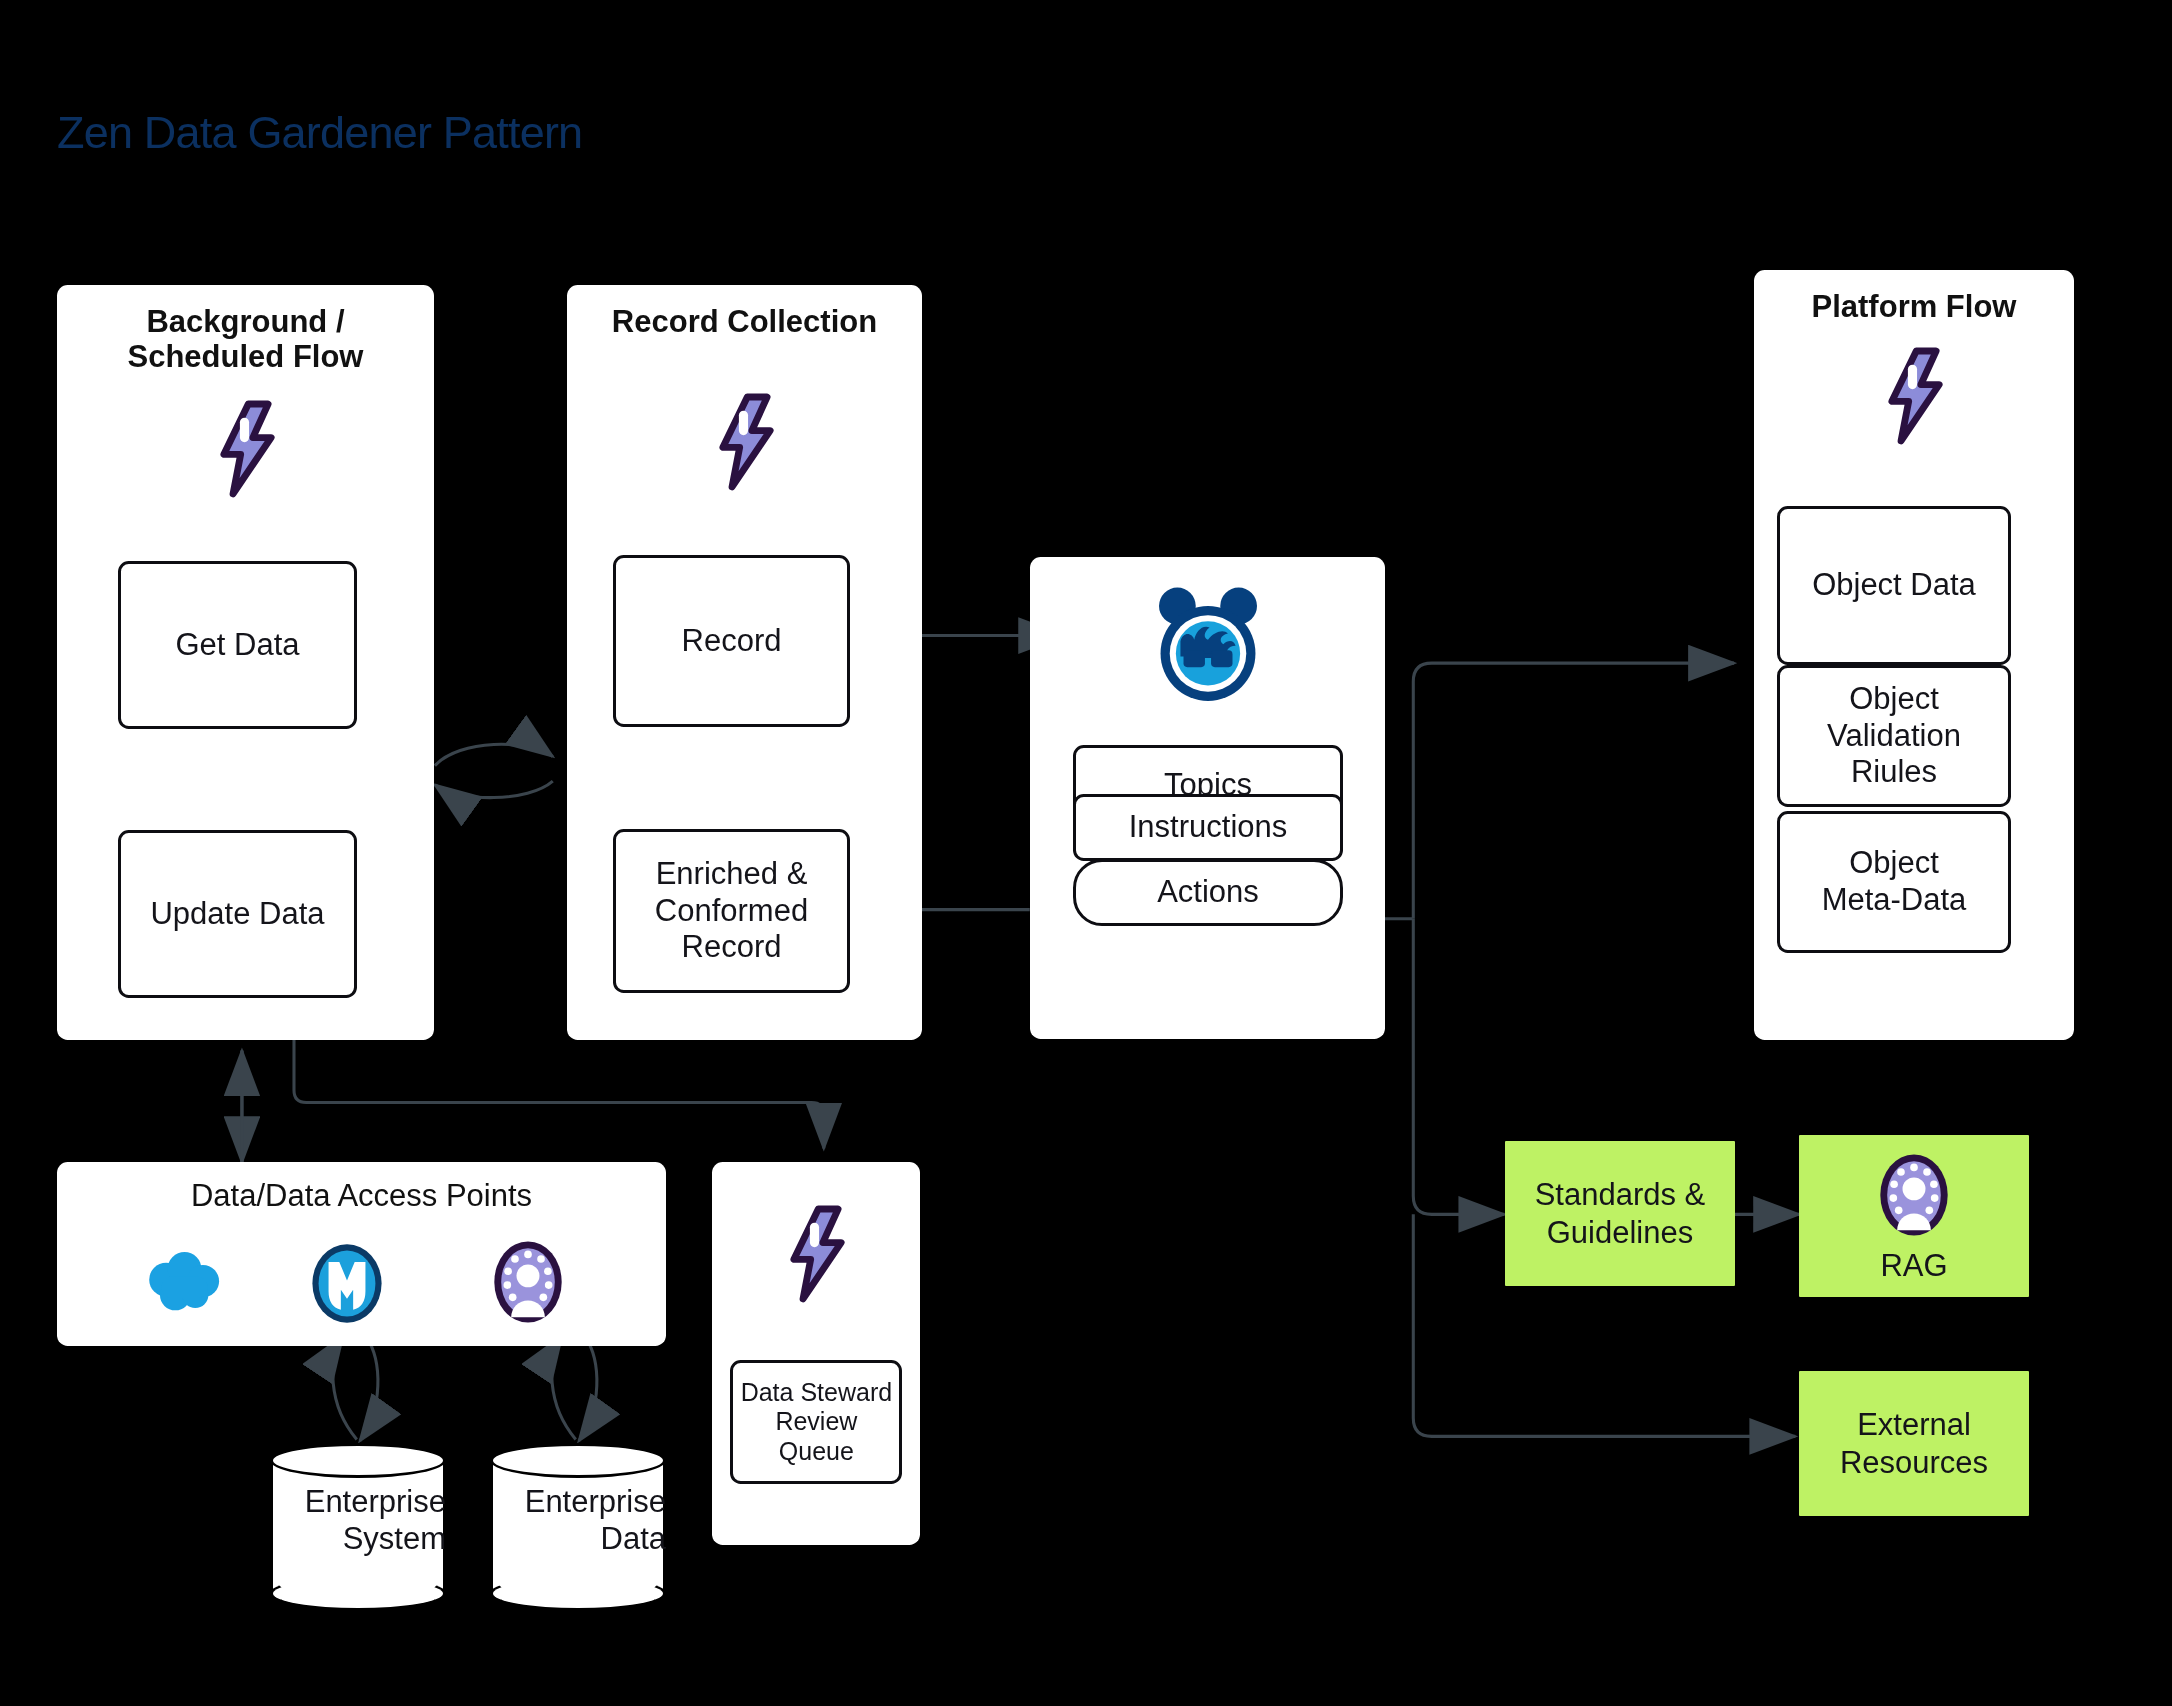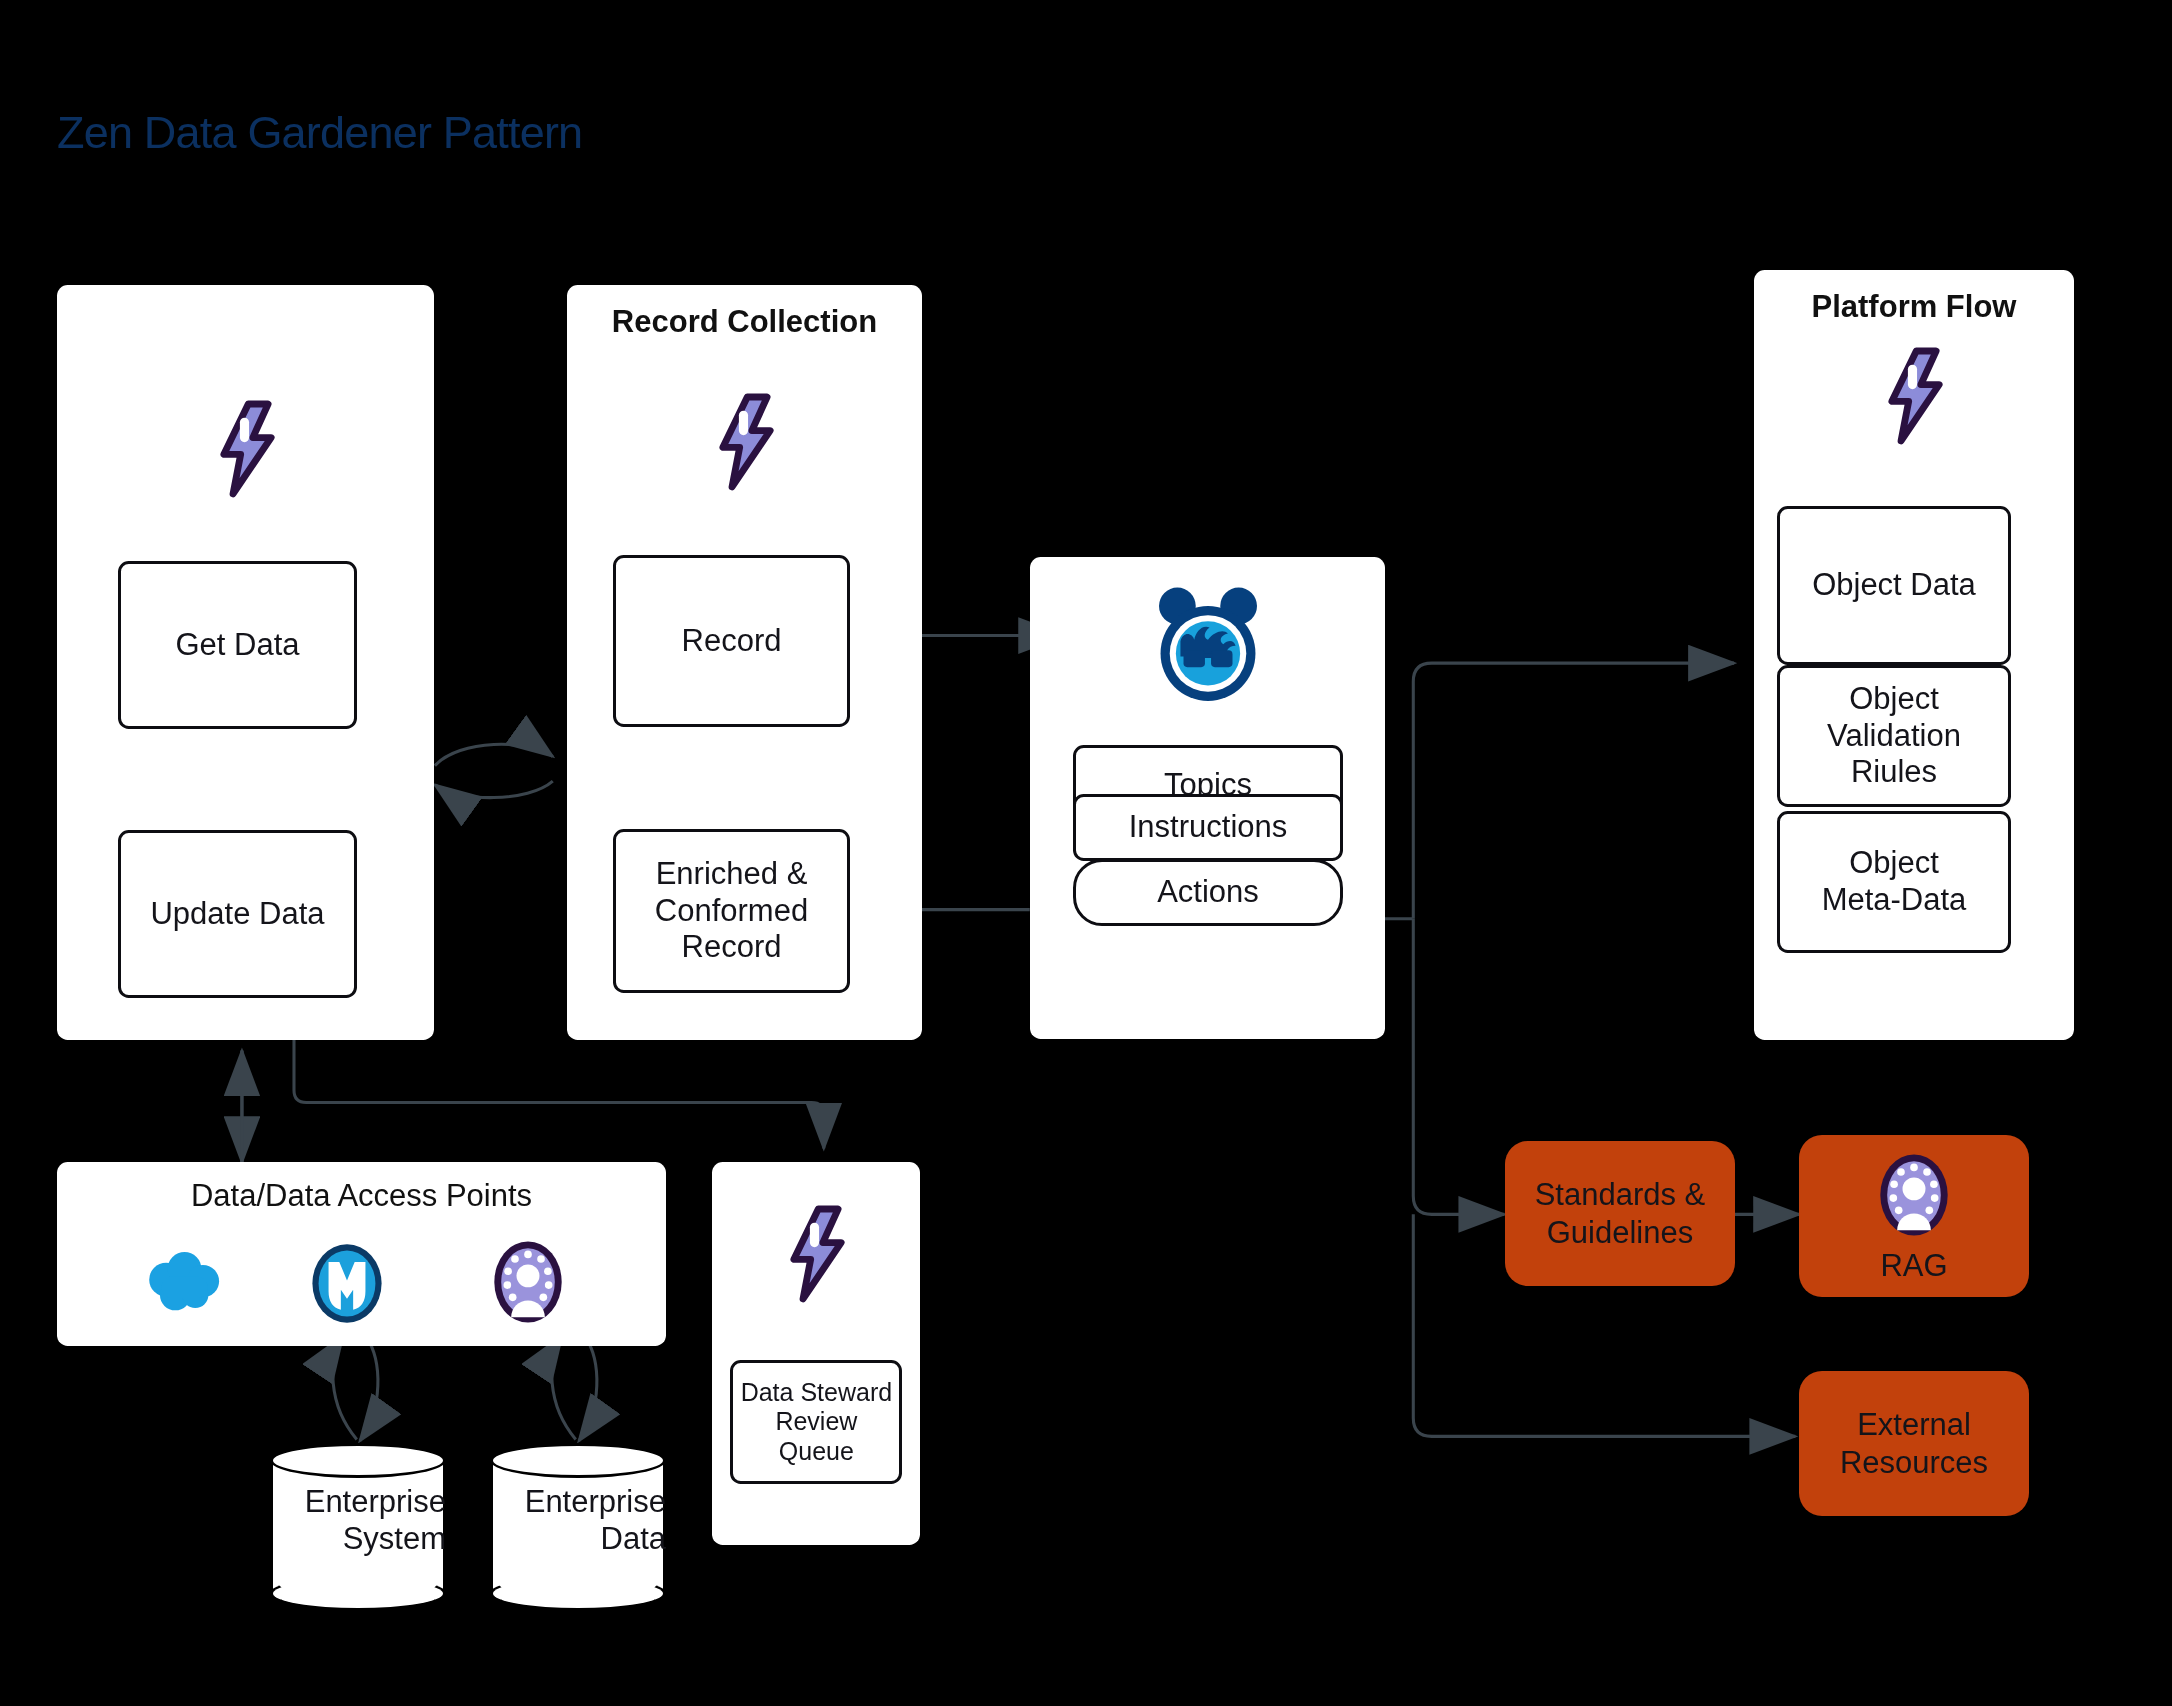--- a/index.html
+++ b/index.html
@@ -10,21 +10,21 @@
   #title{position:absolute;left:57px;top:107px;font-size:45px;font-weight:normal;
          letter-spacing:-0.8px;white-space:nowrap;}
 
   .panel{position:absolute;background:#fff;border-radius:10.7px;box-sizing:border-box;}
   .panel-title{position:absolute;left:0;right:0;text-align:center;font-weight:bold;
                font-size:31px;color:#111;line-height:1.12;}
 
   .node{position:absolute;background:#fff;border:3.1px solid #0d0d12;border-radius:10.7px;
         box-sizing:border-box;display:flex;align-items:center;justify-content:center;
         text-align:center;font-size:31px;color:#14141a;line-height:1.18;padding:3.1px 6.1px;}
-  .plain{position:absolute;background:#c2410c;border-radius:23px;box-sizing:border-box;
+  .plain{position:absolute;background:#bef264;border-radius:1px;box-sizing:border-box;
          display:flex;align-items:center;justify-content:center;text-align:center;
          font-size:31px;color:#14141a;line-height:1.2;padding:4.6px 7.7px;}
 
   
   .cyl{position:absolute;}
   .cyl .body{position:absolute;left:0;top:17px;right:0;bottom:17px;background:#fff;
              border-left:3.8px solid #000;border-right:3.8px solid #000;box-sizing:border-box;}
   .cyl .top{position:absolute;left:0;top:0;right:0;height:35px;background:#fff;
             border:3.8px solid #000;border-radius:50%;box-sizing:border-box;}
   .cyl .bot{position:absolute;left:0;bottom:0;right:0;height:35px;background:#fff;
@@ -80,20 +80,22 @@
 
       <path d="M466,1880 C428,1835 428,1775 448,1745" marker-end="url(#ah)"></path>
       <path d="M478,1745 C500,1778 500,1840 470,1882" marker-end="url(#ah)"></path>
 
       <path d="M752,1880 C714,1835 714,1775 734,1745" marker-end="url(#ah)"></path>
       <path d="M764,1745 C786,1778 786,1840 756,1882" marker-end="url(#ah)"></path>
     </g>
   </svg>
 
   <div class="panel" style="left:57px;top:285px;width:377px;height:755px;">
+    <div class="panel-title" style="top:20px;white-space:pre-line;">Background /
+Scheduled Flow</div>
     <div class="icon" style="left:50%;top:116px;transform:translateX(-50%);">
       <svg width="66" height="96" viewBox="0 0 86 126">
         <path d="M46 4 L14 70 L36 70 L26 122 L76 48 L52 48 L72 4 Z" fill="#8C8CD9" stroke="#2A1140" stroke-width="9" stroke-linejoin="round"></path>
         <rect x="35" y="22" width="12" height="32" rx="6" fill="#fff"></rect>
       </svg>
     </div>
     <div class="node" style="left:61px;top:276px;width:239px;height:168px;">Get Data</div>
     <div class="node" style="left:61px;top:545px;width:239px;height:168px;">Update Data</div>
   </div>
 

